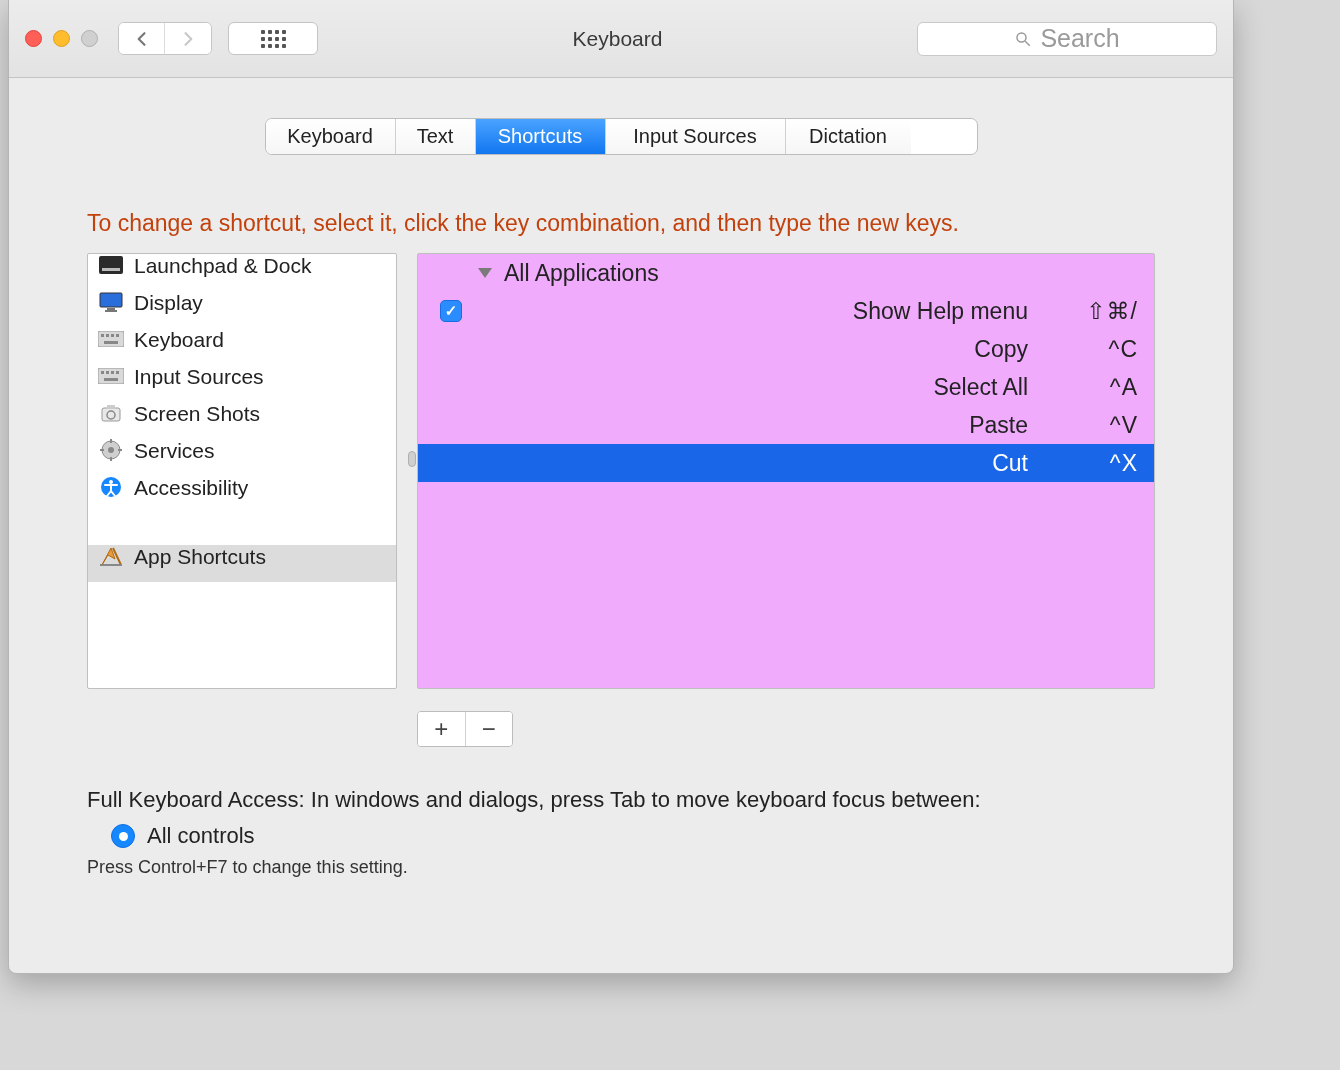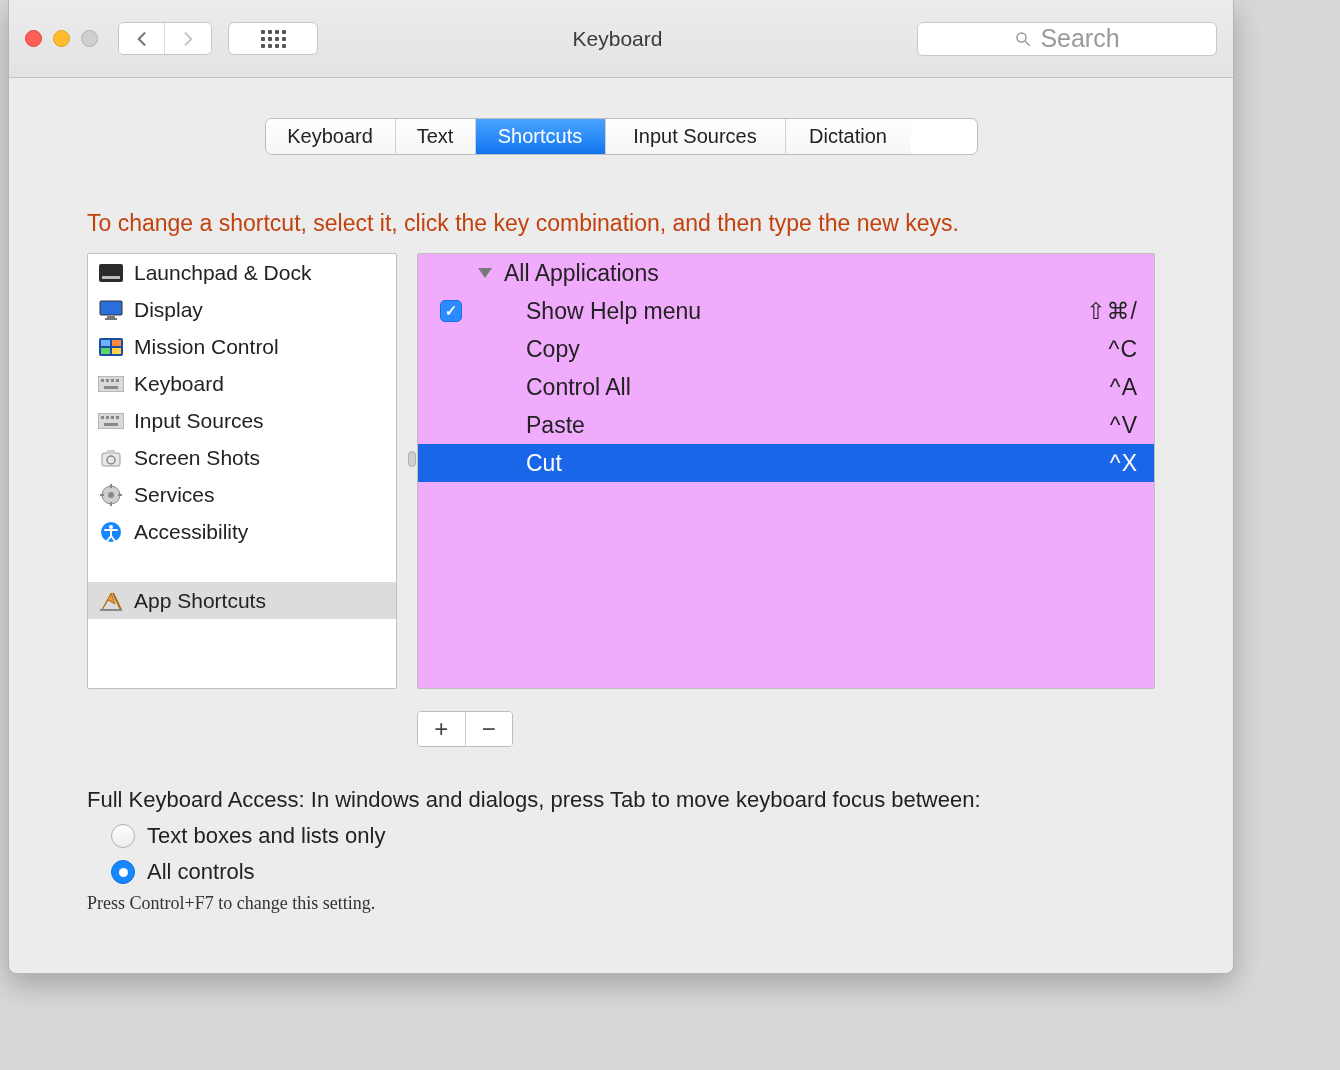--- a/index.html
+++ b/index.html
@@ -115,21 +115,21 @@
     margin: 0 48px;
   }
   .catlist {
     width: 310px; height: 436px;
     background: #fff;
     border: 1px solid #bfbfbf;
     border-radius: 2px;
     overflow: hidden;
   }
   .catlist .cat {
-    display: flex; align-items: center;
+    display: flex; align-items: flex-start;
     height: 37px;
     padding: 0 10px;
     gap: 10px;
     font-size: 21px;
   }
   .catlist .cat.selected { background: #dcdcdc; margin-top: 32px; }
   .caticon { width: 26px; height: 22px; display:flex; align-items:center; justify-content:center; font-size:18px; }
 
   .detail-wrap { flex: 1; position: relative; }
   .detail {
@@ -157,21 +157,21 @@
     border-top: 10px solid #7a7a7a;
     margin-right: 4px;
   }
   .itemrow {
     display: flex; align-items: center;
     height: 38px;
     padding: 0 16px 0 18px;
   }
   .itemrow .chk { width: 30px; display:flex; justify-content:center; }
   .itemrow .spacer { width: 60px; }
-  .itemrow .label { flex: 1; }
+  .itemrow .label { flex: 1; text-align: right; }
   .itemrow .keys { 
     width: 110px; text-align: right; 
     font-family: -apple-system, "Helvetica Neue", sans-serif;
     letter-spacing: 1px;
   }
   .itemrow.selected {
     background: #1a66e8;
     color: #fff;
   }
   .mac-check {
@@ -212,21 +212,21 @@
     border: 1px solid #b0b0b0;
     background: linear-gradient(#ffffff,#ececec);
     display:flex; align-items:center; justify-content:center;
   }
   .radio.checked {
     background: #1587ff; border-color:#0f6fe0;
   }
   .radio.checked::after {
     content:''; width:9px; height:9px; border-radius:50%; background:#fff;
   }
-  .hint { font-size: 18px; color:#333; margin-top: 2px; font-family: Liberation Serif, serif; }
+  .hint { font-size: 18px; color:#333; margin-top: 2px; }
 
   
   .ico { width:24px; height:20px; }
 </style>
 </head>
 <body>
 
 <div class="window">
 
   <div class="toolbar">
@@ -312,32 +312,20 @@
             <svg width="24" height="20" viewBox="0 0 24 20">
                 <rect x="1" y="1" width="22" height="14" rx="1" fill="#2a6edc" stroke="#333"></rect>
                 <rect x="8" y="16" width="8" height="2" fill="#777"></rect>
                 <rect x="6" y="18" width="12" height="2" fill="#777"></rect>
               </svg>
           </span>
           <span>Display</span>
         </div>
         <div class="cat">
           <span class="caticon">
-            <svg width="24" height="18" viewBox="0 0 24 18">
-                <rect width="24" height="18" rx="2" fill="#1b4ea0"></rect>
-                <rect x="2" y="2" width="9" height="6" fill="#6fb2ff"></rect>
-                <rect x="13" y="2" width="9" height="6" fill="#ff8a3c"></rect>
-                <rect x="2" y="10" width="9" height="6" fill="#5bd46b"></rect>
-                <rect x="13" y="10" width="9" height="6" fill="#ffd24a"></rect>
-              </svg>
-          </span>
-          <span>Mission Control</span>
-        </div>
-        <div class="cat">
-          <span class="caticon">
             <svg width="26" height="16" viewBox="0 0 26 16">
                 <rect x="0" y="0" width="26" height="16" rx="2" fill="#d9d9d9" stroke="#999"></rect>
                 <rect x="3" y="3" width="3" height="3" fill="#888"></rect>
                 <rect x="8" y="3" width="3" height="3" fill="#888"></rect>
                 <rect x="13" y="3" width="3" height="3" fill="#888"></rect>
                 <rect x="18" y="3" width="3" height="3" fill="#888"></rect>
                 <rect x="6" y="10" width="14" height="3" fill="#888"></rect>
               </svg>
           </span>
           <span>Keyboard</span>
@@ -420,21 +408,21 @@
           </div>
           <div class="itemrow">
             <span class="chk"></span>
               <span class="spacer"></span>
             <span class="label">Copy</span>
             <span class="keys">^C</span>
           </div>
           <div class="itemrow">
             <span class="chk"></span>
               <span class="spacer"></span>
-            <span class="label">Control All</span>
+            <span class="label">Select All</span>
             <span class="keys">^A</span>
           </div>
           <div class="itemrow">
             <span class="chk"></span>
               <span class="spacer"></span>
             <span class="label">Paste</span>
             <span class="keys">^V</span>
           </div>
           <div class="itemrow selected">
             <span class="chk"></span>
@@ -447,24 +435,20 @@
     </div>
 
     <div class="addremove">
       <button>+</button>
       <button>−</button>
     </div>
 
     <div class="footer">
       <div>Full Keyboard Access: In windows and dialogs, press Tab to move keyboard focus between:</div>
       <div class="radio-row">
-        <span class="radio"></span>
-        <span>Text boxes and lists only</span>
-      </div>
-      <div class="radio-row">
         <span class="radio checked"></span>
         <span>All controls</span>
       </div>
       <div class="hint">Press Control+F7 to change this setting.</div>
     </div>
 
   </div>
 </div>
 
 </body></html>

